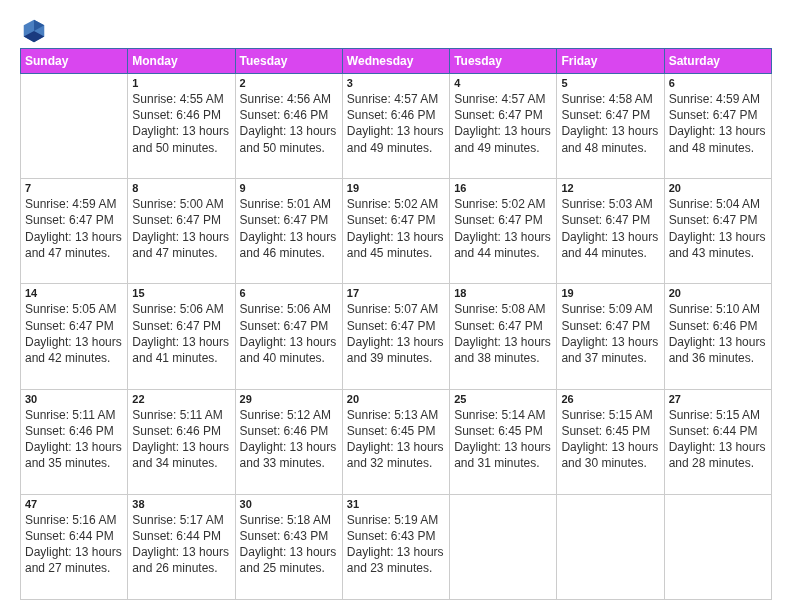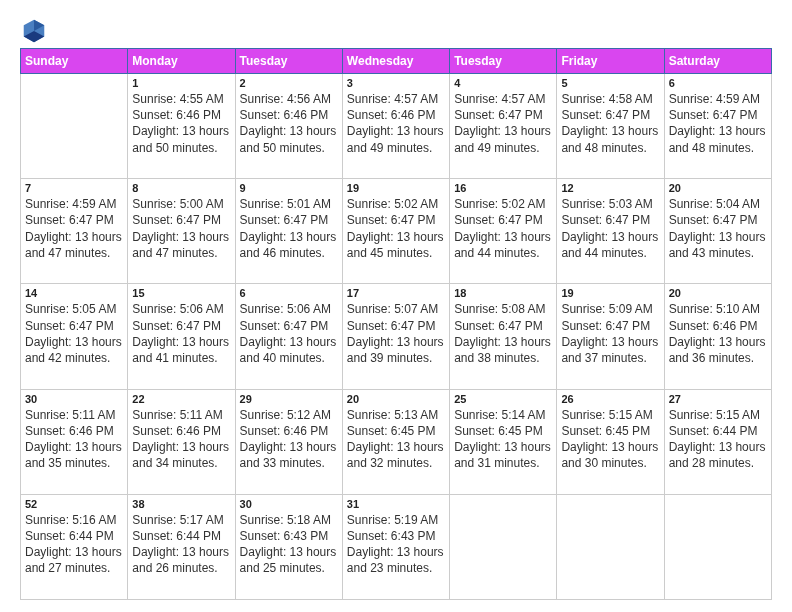--- a/index.html
+++ b/index.html
@@ -241,21 +241,21 @@
             <span class="day-num">26</span>
             <div class="day-info">Sunrise: 5:15 AM<br>Sunset: 6:45 PM<br>Daylight: 13 hours and 30 minutes.</div>
           </td>
           <td>
             <span class="day-num">27</span>
             <div class="day-info">Sunrise: 5:15 AM<br>Sunset: 6:44 PM<br>Daylight: 13 hours and 28 minutes.</div>
           </td>
         </tr>
         <tr>
           <td>
-            <span class="day-num">52</span>
+            <span class="day-num">47</span>
             <div class="day-info">Sunrise: 5:16 AM<br>Sunset: 6:44 PM<br>Daylight: 13 hours and 27 minutes.</div>
           </td>
           <td>
             <span class="day-num">38</span>
             <div class="day-info">Sunrise: 5:17 AM<br>Sunset: 6:44 PM<br>Daylight: 13 hours and 26 minutes.</div>
           </td>
           <td>
             <span class="day-num">30</span>
             <div class="day-info">Sunrise: 5:18 AM<br>Sunset: 6:43 PM<br>Daylight: 13 hours and 25 minutes.</div>
           </td>

